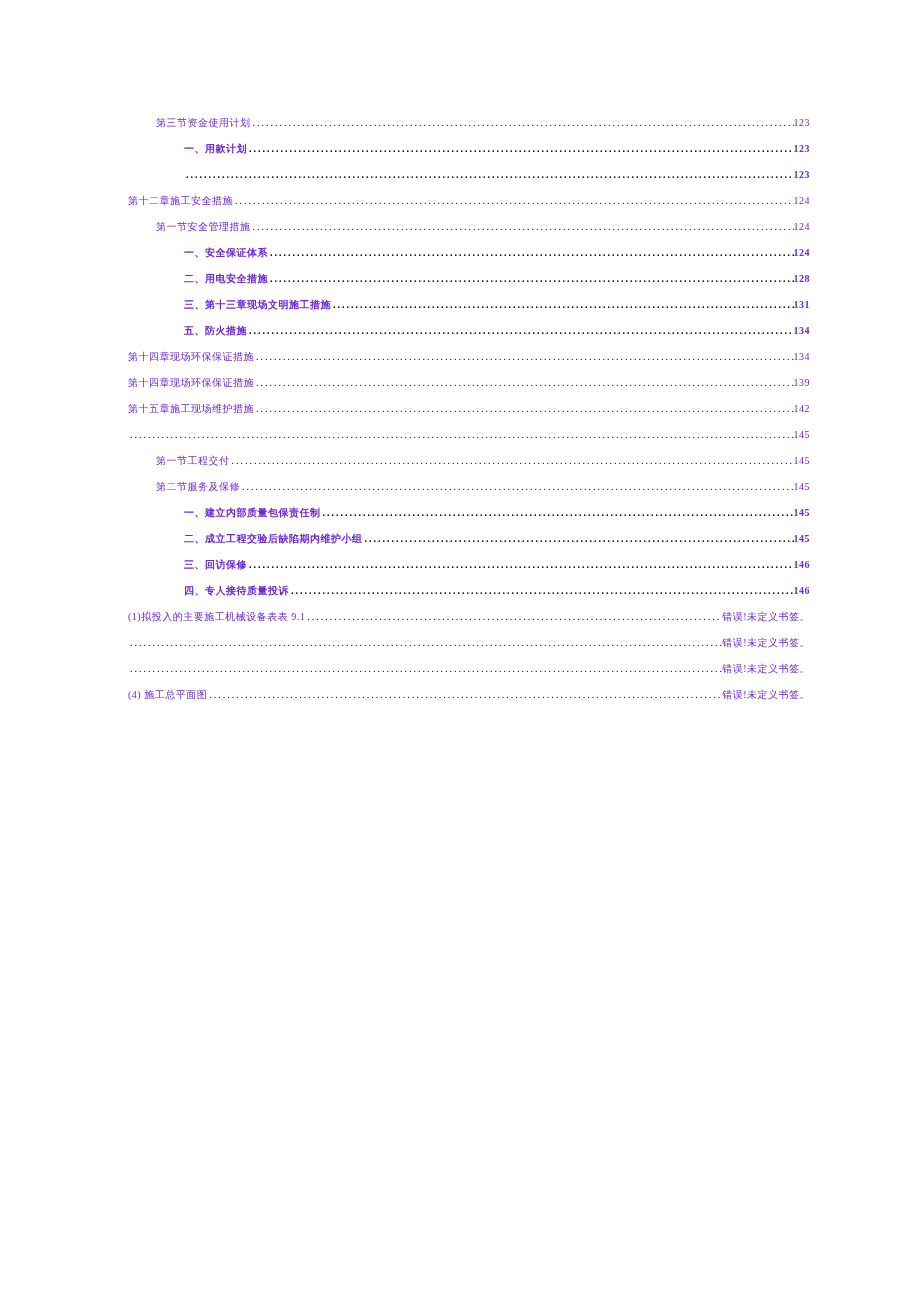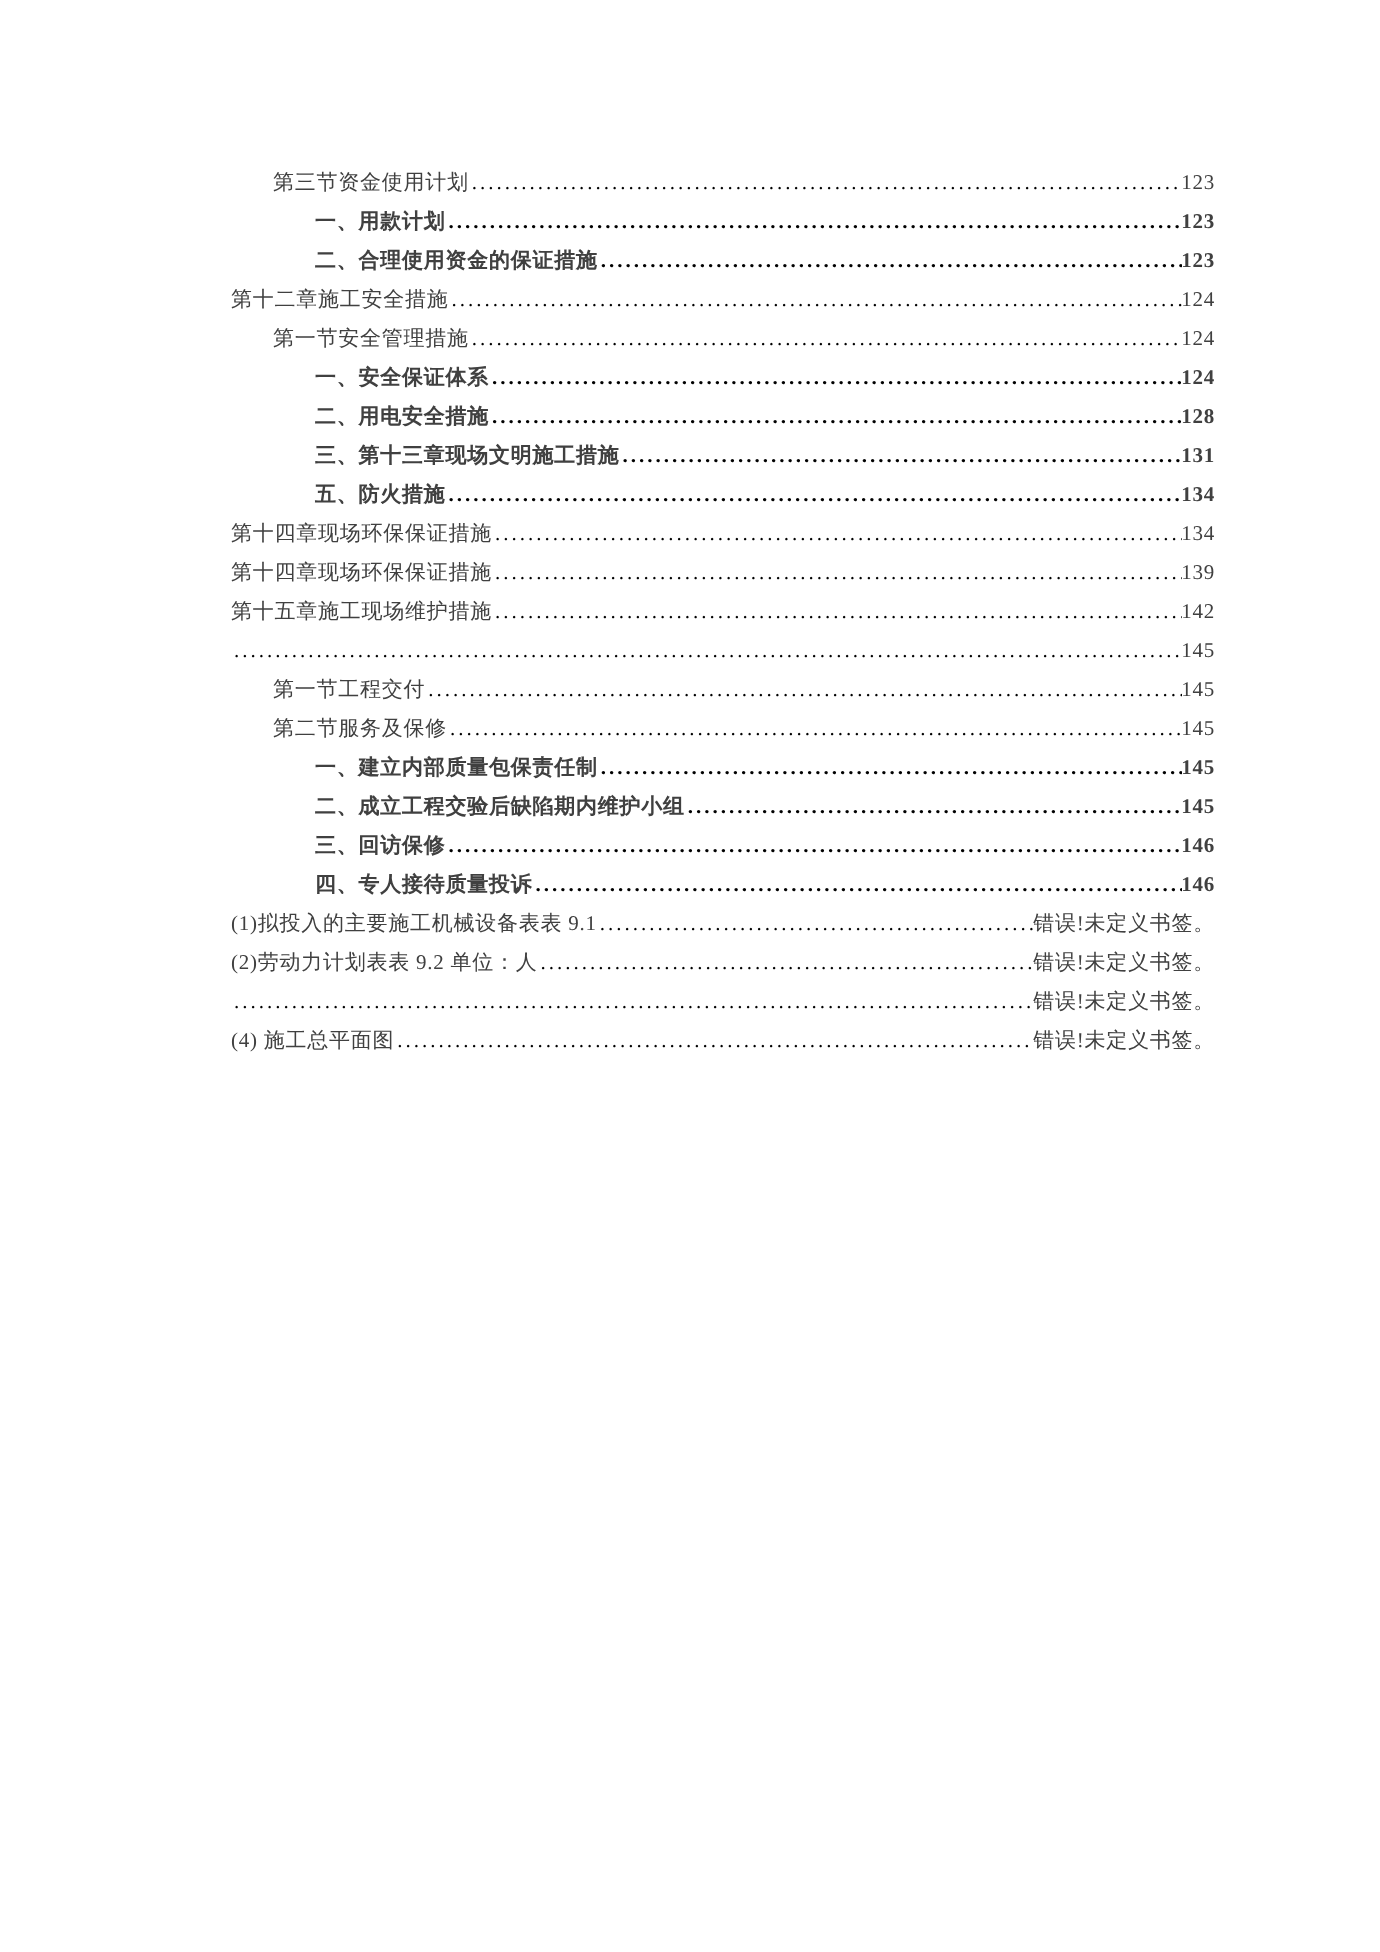--- a/index.html
+++ b/index.html
@@ -7,25 +7,24 @@
       background: #ffffff;
       width: 920px;
       height: 1301px;
       font-family: "SimSun", "宋体", serif;
       padding: 110px 110px 0 128px;
     }
     .toc { width: 100%; }
     .toc-entry {
       display: flex;
       align-items: baseline;
-      font-size: 14px;
+      font-size: 10px;
       line-height: 26px;
-      color: #404040;
+      color: #6d28d9;
       white-space: nowrap;
-      margin-left: 26px;
     }
     .toc-entry.level-1 { padding-left: 0; align-items: flex-end; }
     .toc-entry.level-2 { padding-left: 28px; }
     .toc-entry.level-3 { padding-left: 56px; font-weight: bold; }
     .toc-title { flex: 0 0 auto; letter-spacing: 0.5px; }
     .toc-leader {
       flex: 1 1 auto;
       overflow: hidden;
       letter-spacing: 2px;
       color: #000;
@@ -44,21 +43,20 @@
     <span class="toc-title">第三节资金使用计划</span>
     <span class="toc-leader"></span>
     <span class="toc-page">123</span>
   </div>
   <div class="toc-entry level-3">
     <span class="toc-title">一、用款计划</span>
     <span class="toc-leader"></span>
     <span class="toc-page">123</span>
   </div>
   <div class="toc-entry level-3">
-    <span class="toc-title">二、合理使用资金的保证措施</span>
     <span class="toc-leader"></span>
     <span class="toc-page">123</span>
   </div>
   <div class="toc-entry level-1">
     <span class="toc-title">第十二章施工安全措施</span>
     <span class="toc-leader"></span>
     <span class="toc-page">124</span>
   </div>
   <div class="toc-entry level-2">
     <span class="toc-title">第一节安全管理措施</span>
@@ -133,21 +131,20 @@
     <span class="toc-title">四、专人接待质量投诉</span>
     <span class="toc-leader"></span>
     <span class="toc-page">146</span>
   </div>
   <div class="toc-entry level-1">
     <span class="toc-title">(1)拟投入的主要施工机械设备表表 9.1 </span>
     <span class="toc-leader"></span>
     <span class="toc-page">错误!未定义书签。</span>
   </div>
   <div class="toc-entry level-1">
-    <span class="toc-title">(2)劳动力计划表表 9.2 单位：人</span>
     <span class="toc-leader"></span>
     <span class="toc-page">错误!未定义书签。</span>
   </div>
   <div class="toc-entry level-1">
     <span class="toc-leader"></span>
     <span class="toc-page">错误!未定义书签。</span>
   </div>
   <div class="toc-entry level-1">
     <span class="toc-title">(4) 施工总平面图</span>
     <span class="toc-leader"></span>

